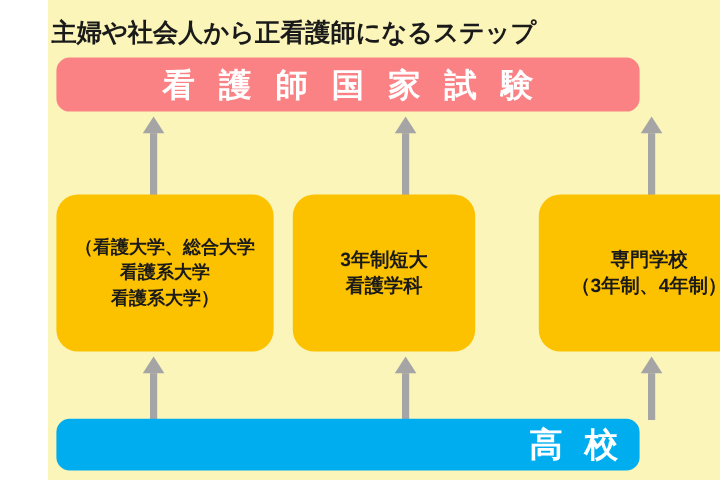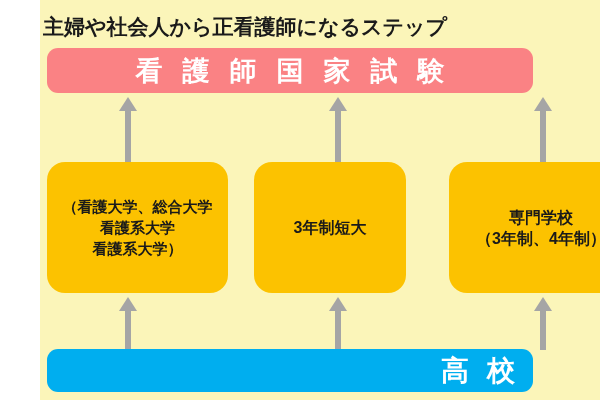--- a/index.html
+++ b/index.html
@@ -77,21 +77,21 @@
     align-items: center;
     justify-content: center;
     text-align: center;
     color: var(--color-text-dark);
     font-weight: bold;
     font-size: 16px;
     line-height: 21px;
   }
   .school .school-line { display: block; white-space: nowrap; }
   .school.s0 { left: 7px;   width: 181px; font-size: 15px; }
-  .school.s1 { left: 214px; width: 152px; }
+  .school.s1 { left: 204px; width: 152px; }
   .school.s2 { left: 409px; width: 184px; }
   .arrow {
     position: absolute;
     width: 18px;
     display: flex;
     flex-direction: column;
     align-items: center;
   }
   .arrow .head {
     width: 0;
@@ -138,20 +138,21 @@
   <div class="school s0">
     <div>
       <span class="school-line">（看護大学、総合大学</span>
       <span class="school-line">看護系大学</span>
       <span class="school-line">看護系大学）</span>
     </div>
   </div>
   <div class="school s1">
     <div>
       <span class="school-line">3年制短大</span>
+      <span class="school-line">看護学科</span>
     </div>
   </div>
   <div class="school s2">
     <div>
       <span class="school-line">専門学校</span>
       <span class="school-line">（3年制、4年制）</span>
     </div>
   </div>
 
   <div class="arrow down col1">

